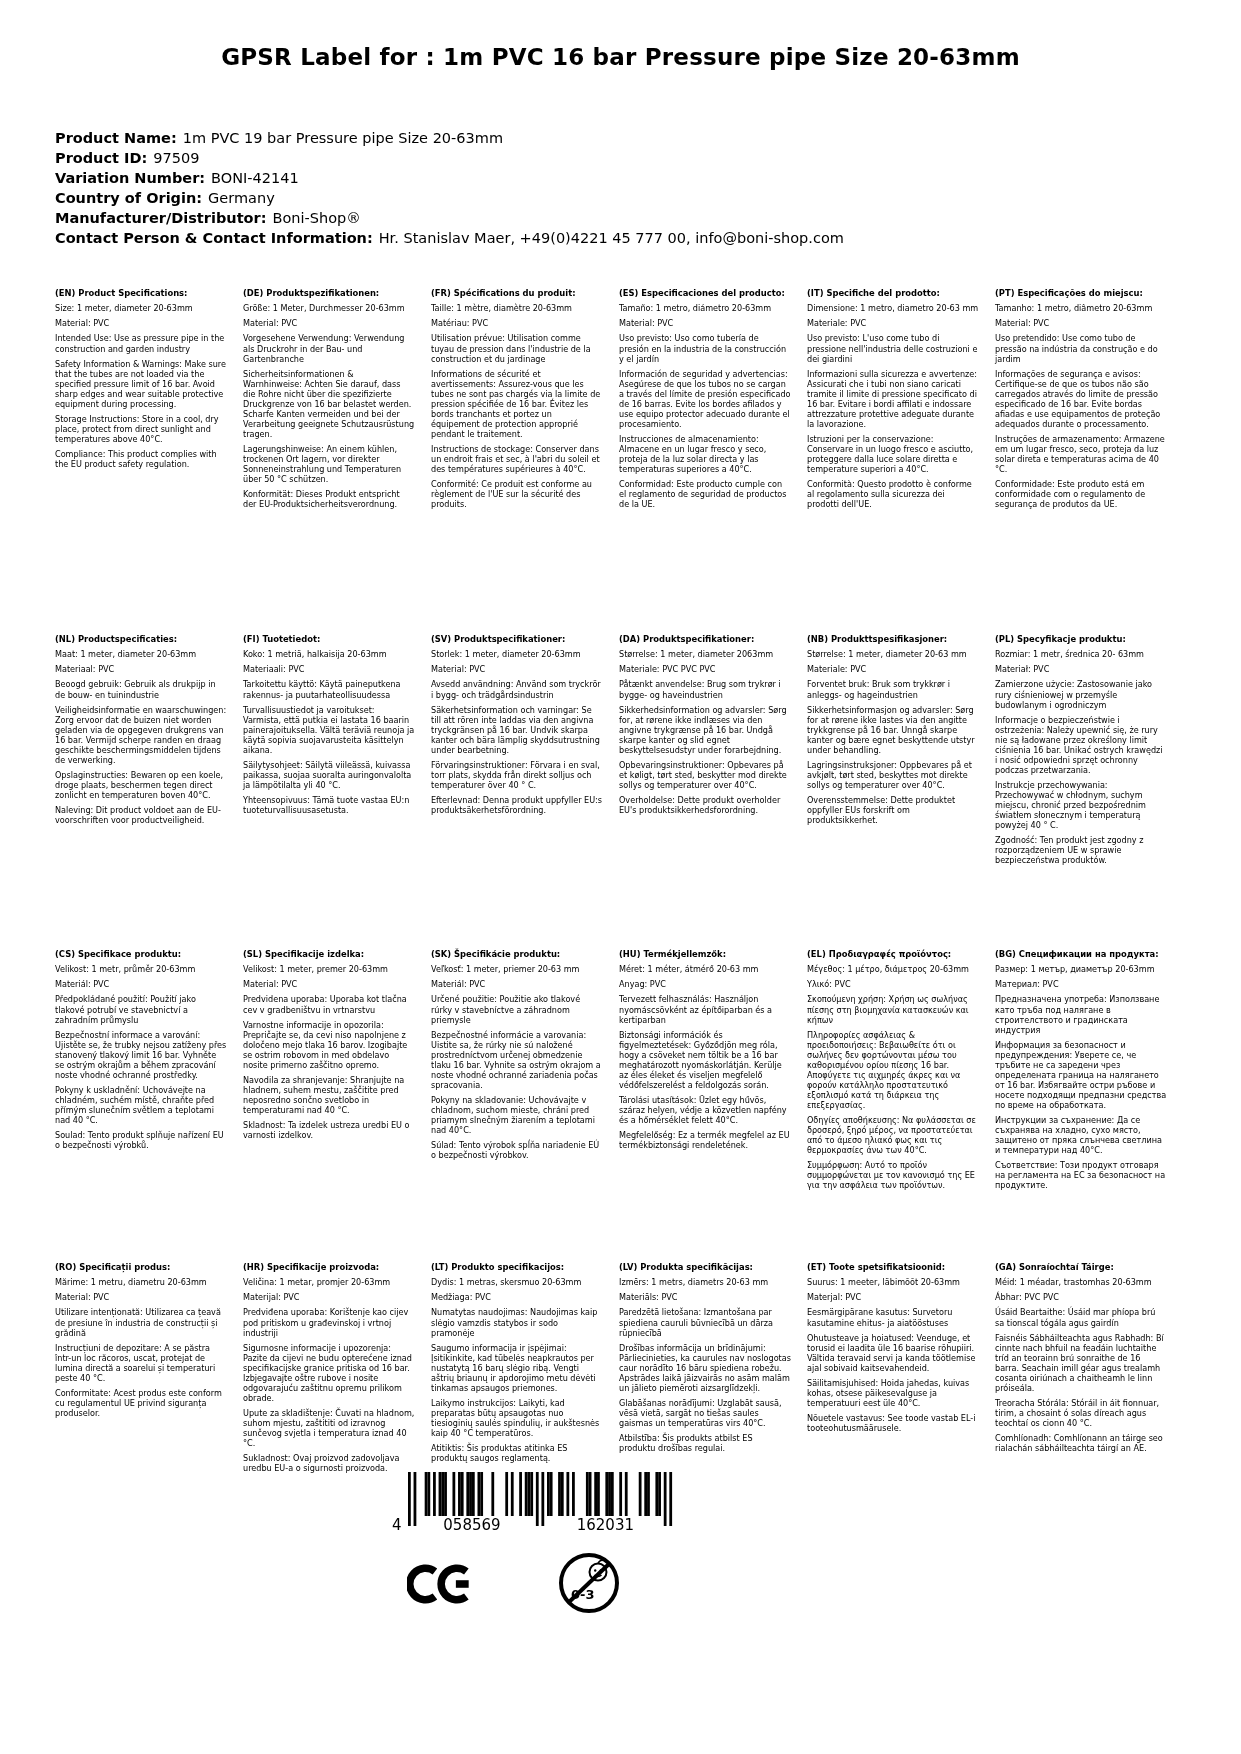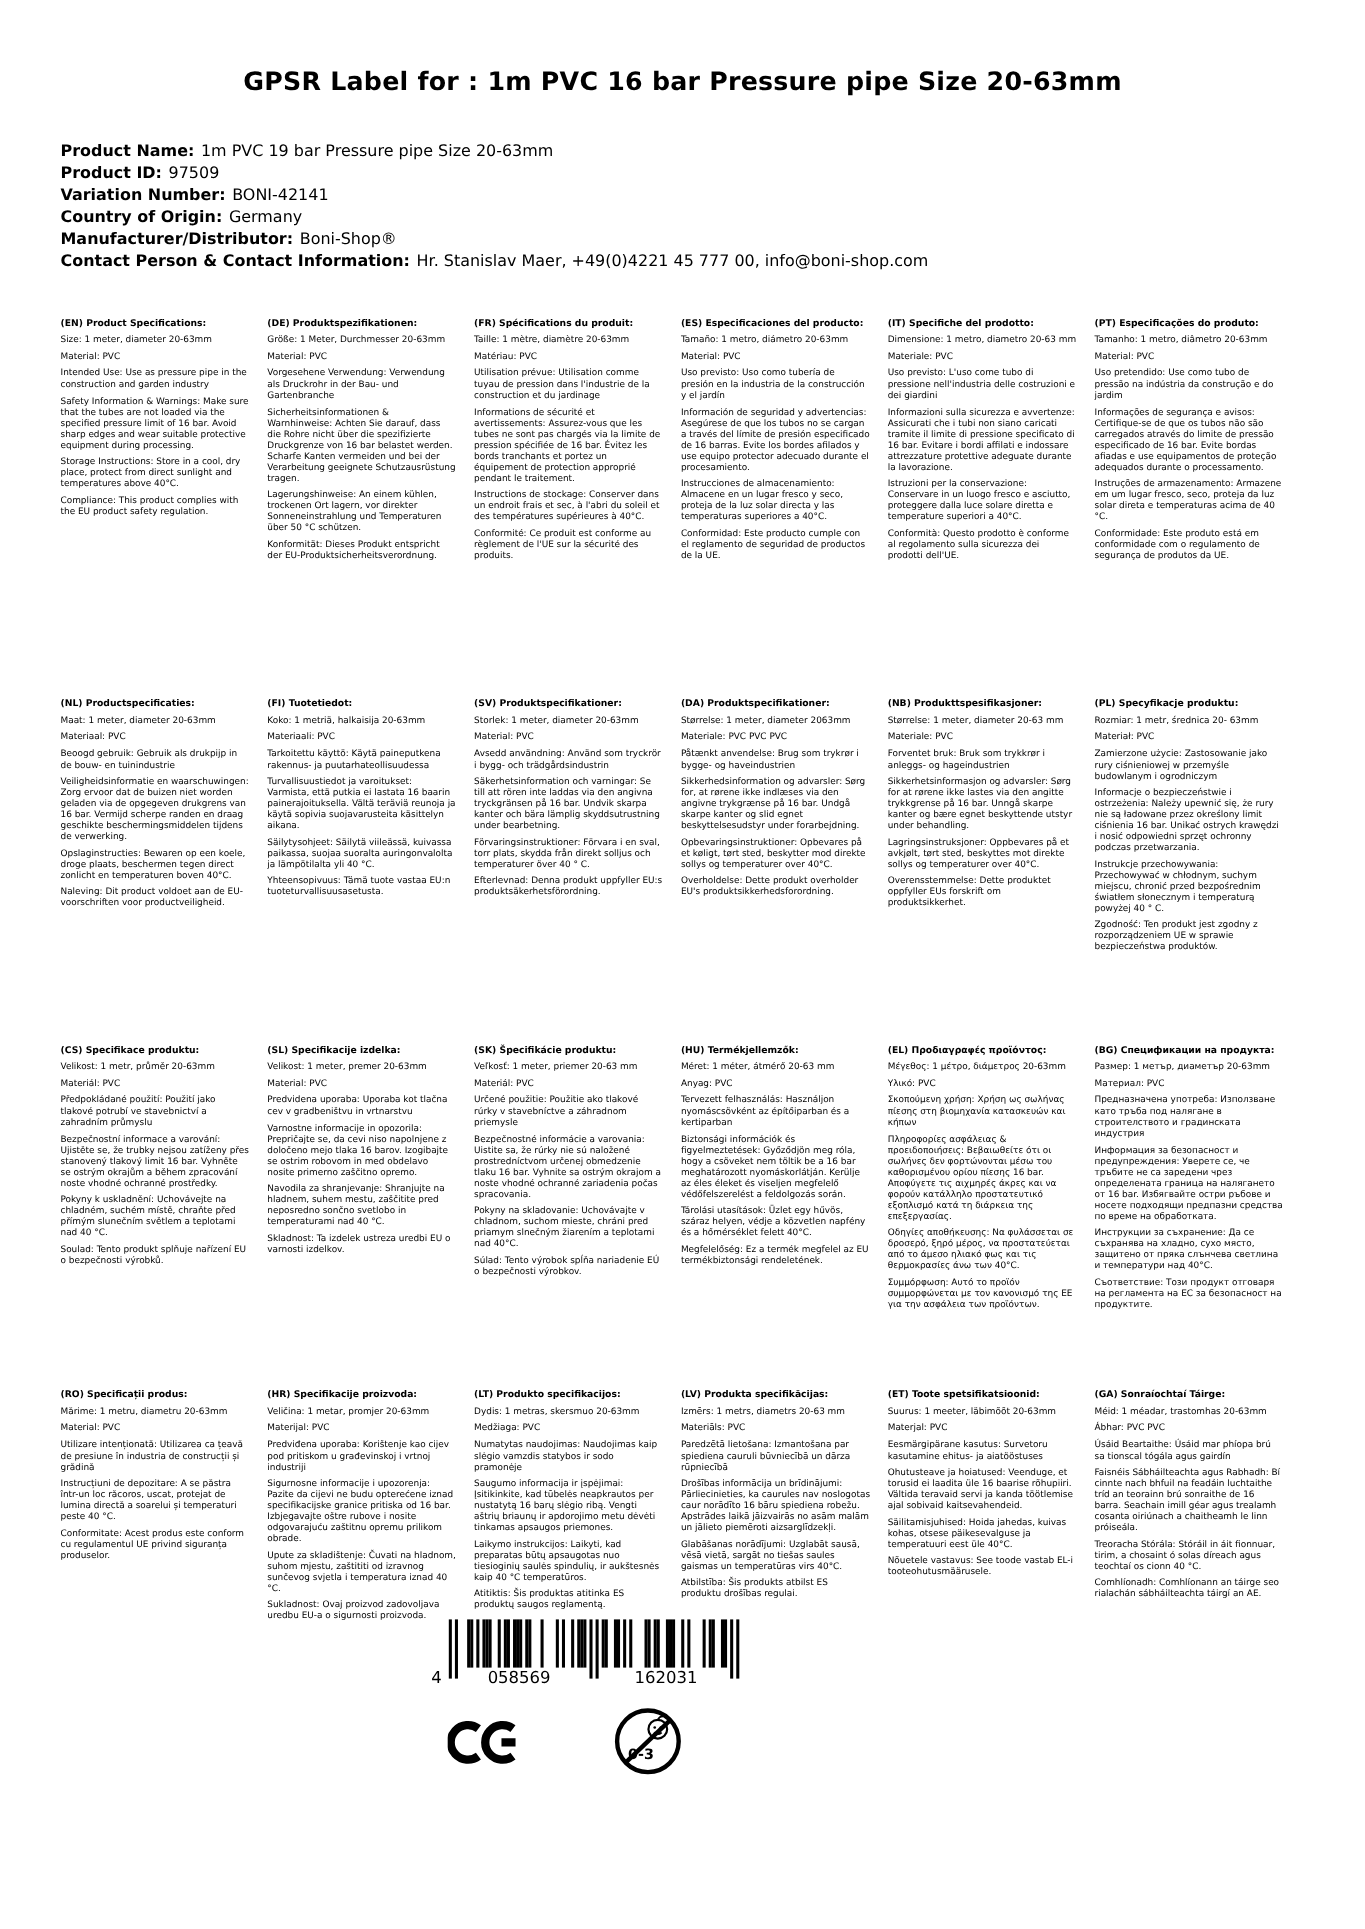--- a/index.html
+++ b/index.html
@@ -2,21 +2,21 @@
 <html><head>
 <meta charset="utf-8">
 <style>
   html,body{margin:0;padding:0;background:#ffffff;}
   body{
     width:1241px;height:1754px;position:relative;
     font-family:"DejaVu Sans","Liberation Sans",sans-serif;
     color:#000;
   }
   .page-title{
-    position:absolute;top:62px;left:0;width:100%;
+    position:absolute;top:44px;left:0;width:100%;
     text-align:center;font-size:23px;font-weight:bold;
     letter-spacing:0.2px;
   }
   .product-info{
     position:absolute;top:128px;left:55px;width:1100px;
     font-size:14.5px;line-height:20px;
   }
   .info-row{white-space:nowrap;}
   .info-label{font-weight:bold;}
   .info-value{font-weight:normal;margin-left:6px;}
@@ -111,21 +111,21 @@
     <p class="spec-heading">(IT) Specifiche del prodotto:</p>
   <p>Dimensione: 1 metro, diametro 20-63 mm</p>
       <p>Materiale: PVC</p>
       <p>Uso previsto: L'uso come tubo di pressione nell'industria delle costruzioni e dei giardini</p>
       <p>Informazioni sulla sicurezza e avvertenze: Assicurati che i tubi non siano caricati tramite il limite di pressione specificato di 16 bar. Evitare i bordi affilati e indossare attrezzature protettive adeguate durante la lavorazione.</p>
       <p>Istruzioni per la conservazione: Conservare in un luogo fresco e asciutto, proteggere dalla luce solare diretta e temperature superiori a 40°C.</p>
       <p>Conformità: Questo prodotto è conforme al regolamento sulla sicurezza dei prodotti dell'UE.</p>
     </div>
 
   <div class="spec-block">
-    <p class="spec-heading">(PT) Especificações do produto:</p>
+    <p class="spec-heading">(PT) Especificações do miejscu:</p>
   <p>Tamanho: 1 metro, diâmetro 20-63mm</p>
       <p>Material: PVC</p>
       <p>Uso pretendido: Use como tubo de pressão na indústria da construção e do jardim</p>
       <p>Informações de segurança e avisos: Certifique-se de que os tubos não são carregados através do limite de pressão especificado de 16 bar. Evite bordas afiadas e use equipamentos de proteção adequados durante o processamento.</p>
       <p>Instruções de armazenamento: Armazene em um lugar fresco, seco, proteja da luz solar direta e temperaturas acima de 40 °C.</p>
       <p>Conformidade: Este produto está em conformidade com o regulamento de segurança de produtos da UE.</p>
     </div>
 
   <div class="spec-block">
     <p class="spec-heading">(NL) Productspecificaties:</p>

